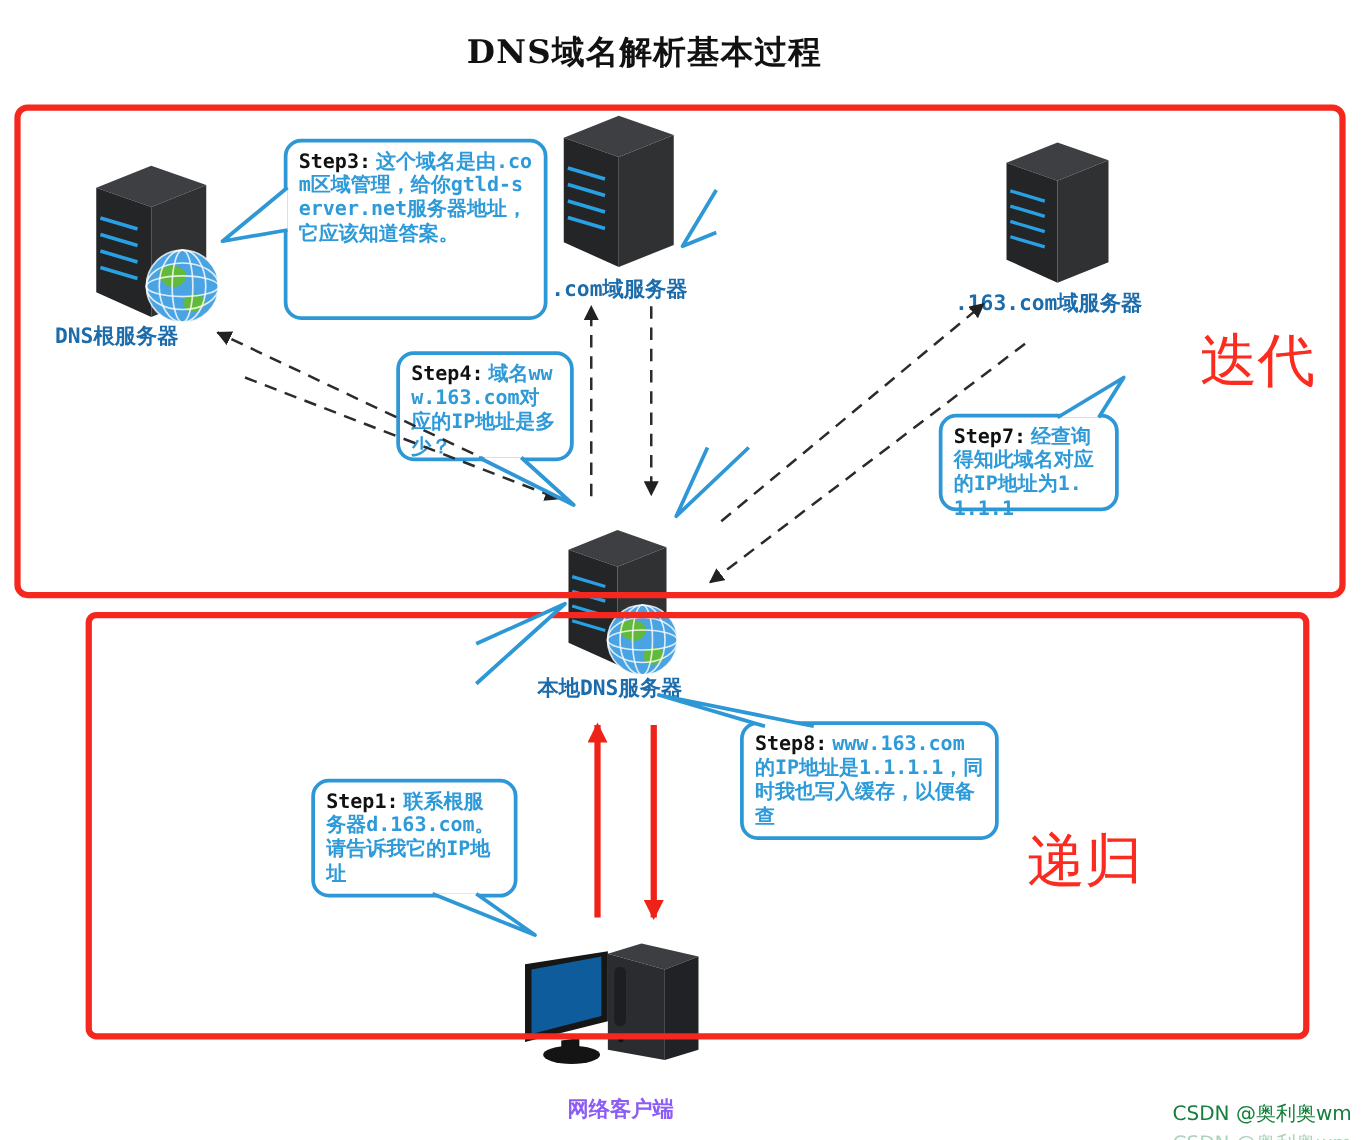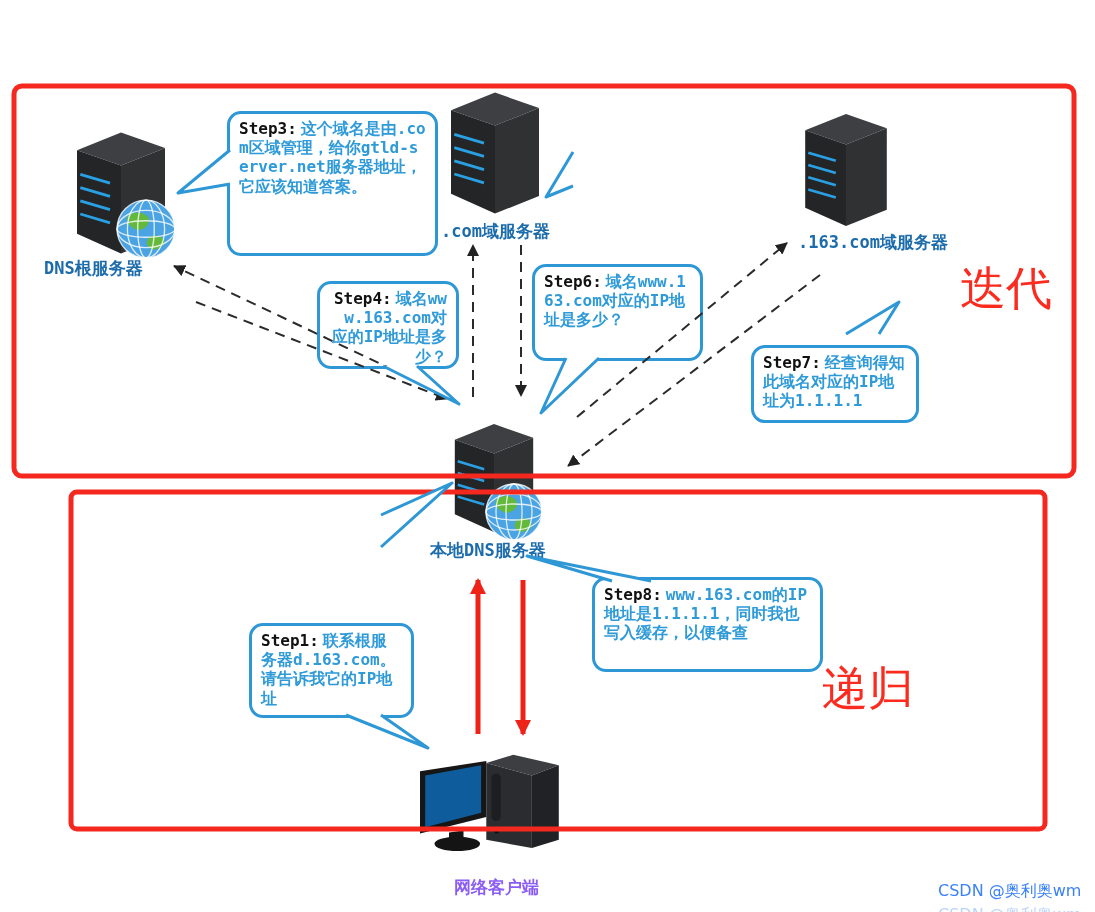--- a/index.html
+++ b/index.html
@@ -11,29 +11,30 @@
   .bubble{position:absolute;box-sizing:border-box;background:#fff;
           border:3px solid #2e97d5;border-radius:14px;padding:5px 9px;
           font-family:"DejaVu Sans Mono",monospace;font-weight:bold;font-size:16px;
           line-height:1.2;color:#2e9ad8;word-break:break-all;z-index:20;}
   .bubble .step-label{color:#111;margin-right:4px;}
   .node-label{position:absolute;font-family:"DejaVu Sans Mono",monospace;font-weight:bold;
               font-size:17px;color:#1c6cab;white-space:nowrap;z-index:15;}
   .icon{position:absolute;z-index:10;}
   .region-label{position:absolute;font-size:46px;color:#fb2c1f;font-family:"DejaVu Sans",sans-serif;
                 z-index:40;white-space:nowrap;}
-  .watermark{position:absolute;font-size:16px;color:#3b82f6;z-index:40;white-space:nowrap;}
+  .watermark{position:absolute;font-size:16px;color:#15803d;z-index:40;white-space:nowrap;}
   .watermark.faint{opacity:.35;}
   #overlay{position:absolute;left:0;top:0;z-index:30;pointer-events:none;}
 </style>
 </head>
 <body>
 
 <div id="canvas">
 
+  <div class="title">DNS域名解析基本过程</div>
 
   <svg class="icon" style="left:62px;top:126px" width="118" height="132" viewBox="0 0 100 120">
     <polygon points="10,22 50,6 90,20 50,36" fill="#3d3f42"></polygon>
     <polygon points="10,22 50,36 50,116 10,98" fill="#232527"></polygon>
     <polygon points="50,36 90,20 90,100 50,116" fill="#2f3133"></polygon>
     <g stroke="#2aa0e4" stroke-width="2.6">
       <line x1="13" y1="44" x2="40" y2="52"></line>
         <line x1="13" y1="56" x2="40" y2="64"></line>
       <line x1="13" y1="68" x2="40" y2="76"></line>
         <line x1="13" y1="80" x2="40" y2="88"></line>
@@ -105,40 +106,37 @@
     <rect x="69" y="20" width="9" height="46" rx="4.5" fill="#1c1e20"></rect>
     <circle cx="74" cy="76" r="2.2" fill="#101112"></circle>
     <polygon points="0,18 64,8 64,62 0,78" fill="#161616"></polygon>
     <polygon points="5,22 59,12 59,58 5,72" fill="#0e5c9c"></polygon>
     <polygon points="28,77 42,75 42,84 28,86" fill="#141414"></polygon>
     <ellipse cx="36" cy="88" rx="22" ry="7" fill="#141414"></ellipse>
   </svg>
 
   <div class="node-label" style="left:44px;top:257px">DNS根服务器</div>
   <div class="node-label" style="left:441px;top:220px">.com域服务器</div>
-  <div class="node-label" style="left:798px;top:231px">.163.com域服务器</div>
+  <div class="node-label" style="left:764px;top:231px">.163.com域服务器</div>
   <div class="node-label" style="left:430px;top:539px">本地DNS服务器</div>
   <div class="node-label" style="left:454px;top:876px;color:#8b5cf6">网络客户端</div>
 
   <div class="bubble" style="left:227px;top:111px;width:211px;height:145px">
     <span class="step-label">Step3:</span><span>这个域名是由.com区域管理，给你gtld-server.net服务器地址，它应该知道答案。</span>
   </div>
-  <div class="bubble" style="left:317px;top:281px;width:142px;height:88px;text-align:right">
+  <div class="bubble" style="left:317px;top:281px;width:142px;height:88px;text-align:left">
     <span class="step-label">Step4:</span><span>域名www.163.com对应的IP地址是多少？</span>
   </div>
-  <div class="bubble" style="left:532px;top:264px;width:171px;height:97px">
-    <span class="step-label">Step6:</span><span>域名www.163.com对应的IP地址是多少？</span>
-  </div>
-  <div class="bubble" style="left:751px;top:345px;width:168px;height:78px">
+  <div class="bubble" style="left:751px;top:331px;width:144px;height:78px">
     <span class="step-label">Step7:</span><span>经查询得知此域名对应的IP地址为1.1.1.1</span>
   </div>
   <div class="bubble" style="left:249px;top:623px;width:165px;height:95px">
     <span class="step-label">Step1:</span><span>联系根服务器d.163.com。请告诉我它的IP地址</span>
   </div>
-  <div class="bubble" style="left:592px;top:577px;width:231px;height:95px">
+  <div class="bubble" style="left:592px;top:577px;width:207px;height:95px">
     <span class="step-label">Step8:</span><span>www.163.com的IP地址是1.1.1.1，同时我也写入缓存，以便备查</span>
   </div>
 
   <svg id="overlay" width="1095" height="912" viewBox="0 0 1095 912">
     <defs>
       <marker id="ab" markerUnits="userSpaceOnUse" markerWidth="14" markerHeight="12" refX="11" refY="6" orient="auto">
         <path d="M0,0 L12,6 L0,12 z" fill="#222"></path>
       </marker>
       <marker id="ar" markerUnits="userSpaceOnUse" markerWidth="18" markerHeight="16" refX="14" refY="8" orient="auto">
         <path d="M0,0 L16,8 L0,16 z" fill="#ef2217"></path>

